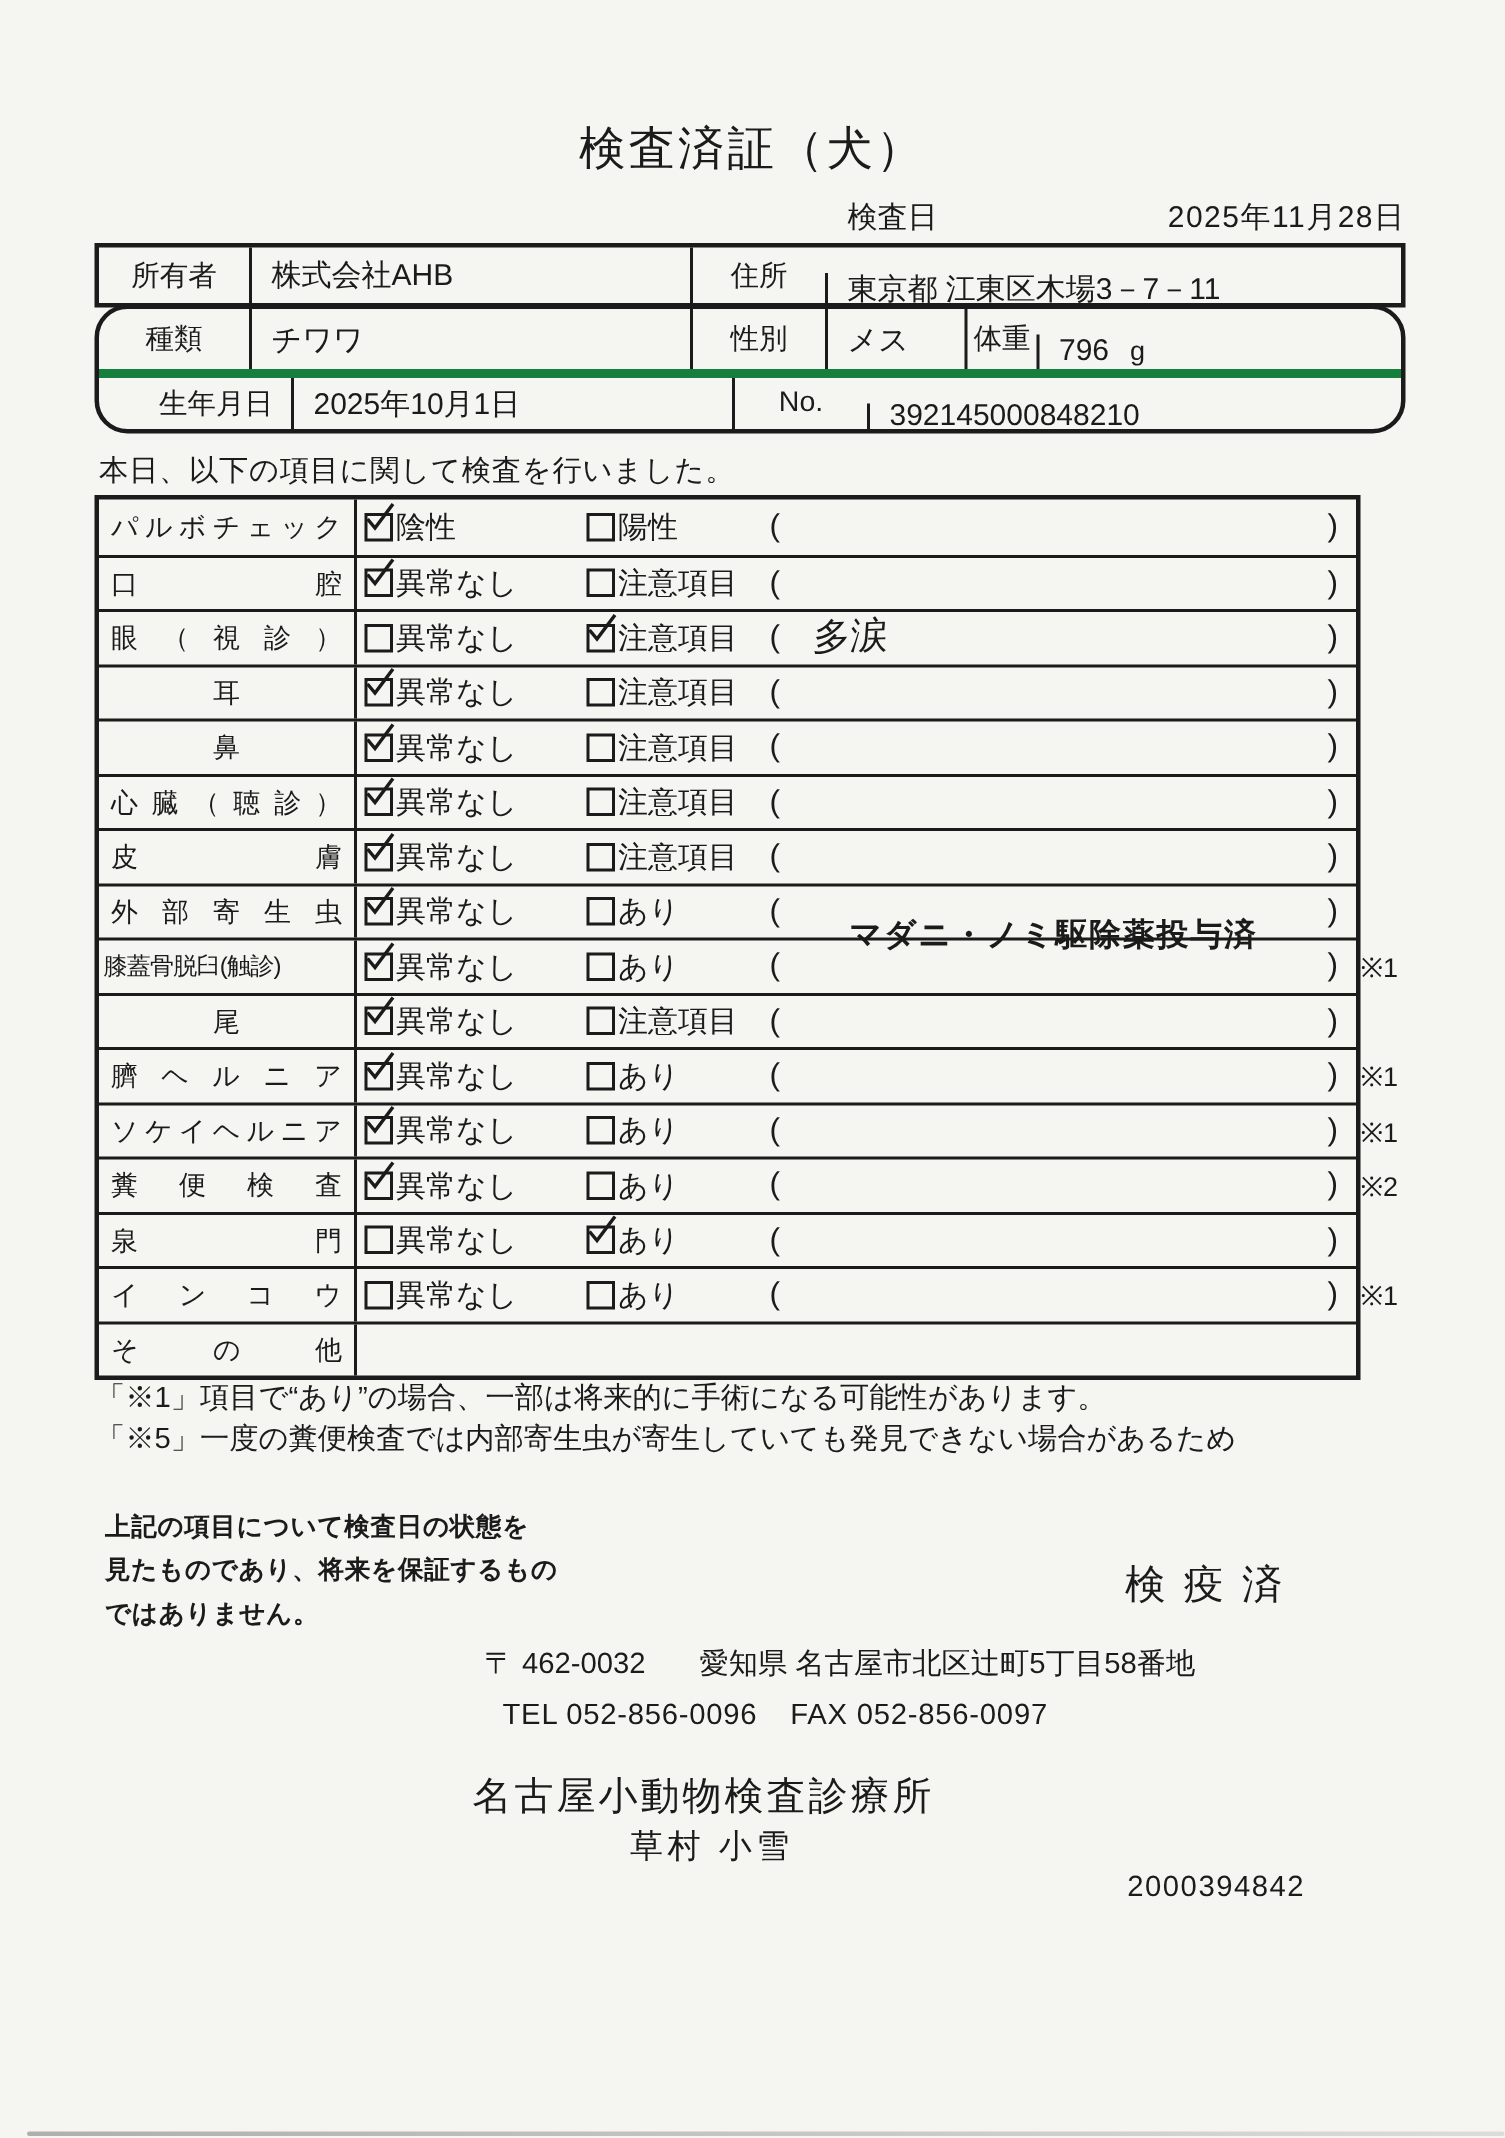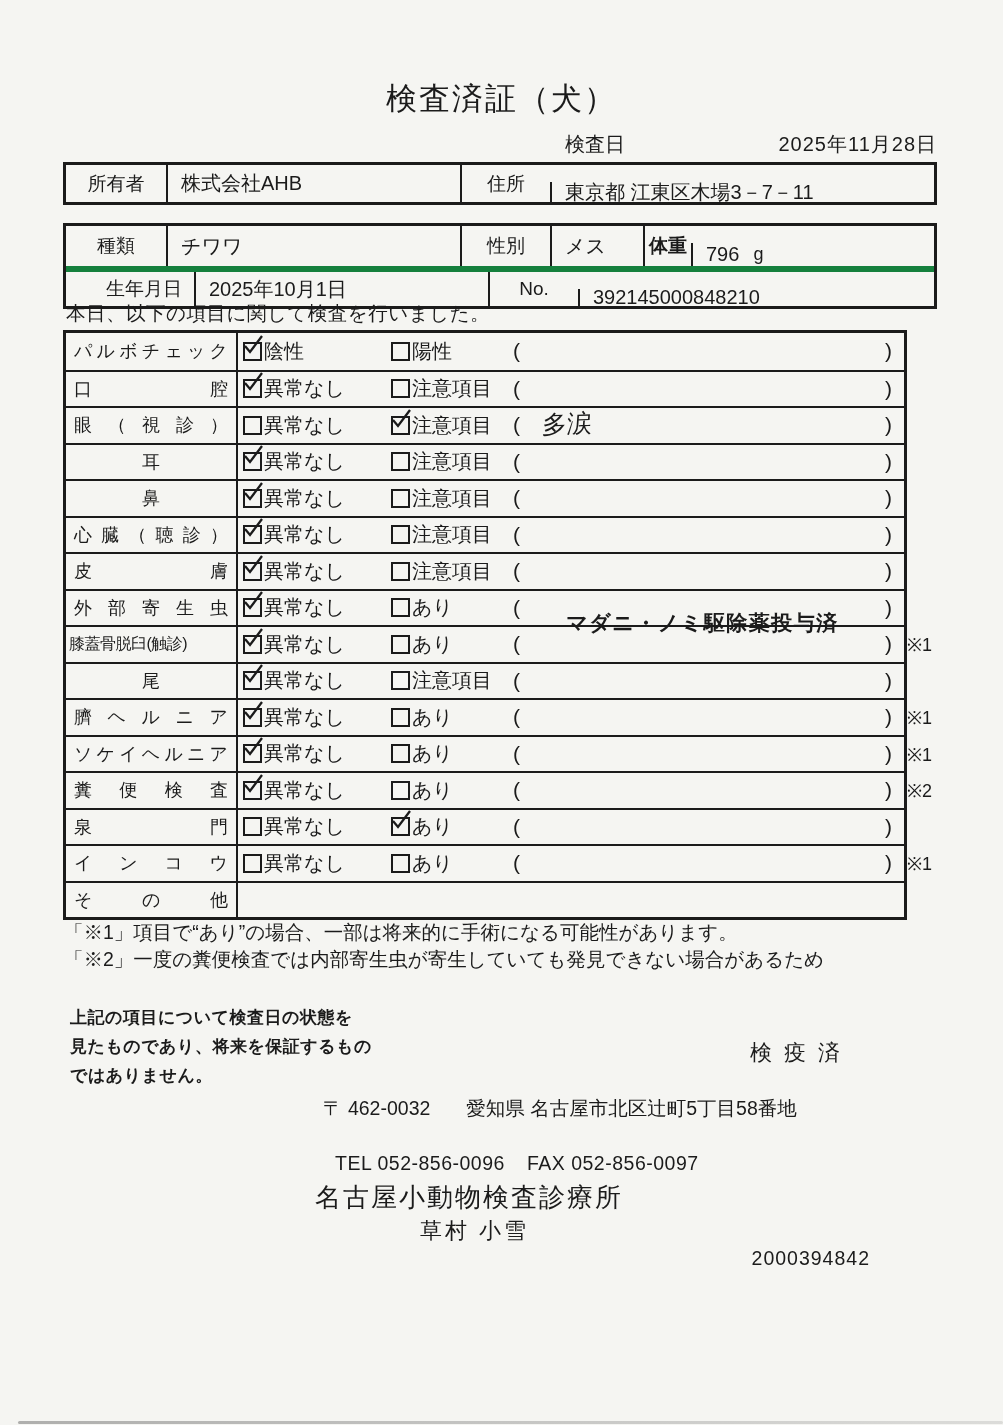--- a/index.html
+++ b/index.html
@@ -36,21 +36,21 @@
     display:flex; align-items:center; box-sizing:border-box;
     font-size:20px; overflow:hidden;
   }
   .cell + .cell { border-left:2px solid #1b1b1b; }
   .cell.hd { justify-content:center; font-size:19px; }
   .cell.val { padding-left:13px; }
   .w-label { width:100px; flex:none; }
   .w-val1  { width:294px; flex:none; }
   .w-lab2  { width:90px; flex:none; }
   .w-sex   { width:93px; flex:none; }
-  .w-wlab  { width:48px; flex:none;font-weight:bold; }
+  .w-wlab  { width:48px; flex:none; }
   .w-rest  { flex:1;margin-top:17px; }
   .weight-cell { justify-content:flex-start; padding-right:28px; gap:14px; }
   .weight-cell .unit { font-size:18px; }
 
   .intro { position:absolute; top:300px; left:66px; font-size:19.5px; letter-spacing:0.5px; }
 
   .itable {
     position:absolute; top:330px; left:63px; width:844px;
     border:3px solid #1b1b1b; box-sizing:border-box;
   }
@@ -93,29 +93,29 @@
 
   .footnotes { position:absolute; top:919px; left:64px; font-size:19.5px; line-height:27px; }
   .footnotes .indent { padding-left:56px; }
 
   .disclaimer {
     position:absolute; top:1003px; left:70px;
     font-size:17px; font-weight:bold; line-height:29px; letter-spacing:0.5px;
   }
   .stamp {
     position:absolute; top:1038px; left:750px;
-    font-size:22px; letter-spacing:12px; font-weight:500; white-space:nowrap;
+    font-size:27px; letter-spacing:12px; font-weight:500; white-space:nowrap;
   }
   .addr-line {
     position:absolute; top:1095px; left:323px;
     font-size:19.5px; display:flex; gap:36px; white-space:nowrap;
   }
   .tel-line {
     position:absolute; top:1132px; left:335px;
-    font-size:19.5px; letter-spacing:0.5px; display:flex; gap:22px; white-space:nowrap;margin-top:20px;
+    font-size:19.5px; letter-spacing:0.5px; display:flex; gap:22px; white-space:nowrap;
   }
   .clinic-name { position:absolute; top:1180px; left:315px; font-size:26px; letter-spacing:2px; }
   .vet-name   { position:absolute; top:1216px; left:420px; font-size:22px; letter-spacing:3px; }
   .serial     { position:absolute; top:1247px; left:0; width:870px; text-align:right; font-size:19.5px; letter-spacing:1px; }
 
   .bottom-edge {
     position:absolute; bottom:1px; left:18px; right:0; height:3px;
     background:linear-gradient(to right, rgba(90,90,90,.45), rgba(130,130,130,.22));
     border-radius:2px;
   }
@@ -134,21 +134,21 @@
 
   <div class="tbl t1" style="top:162px;">
     <div class="trow">
       <div class="cell hd w-label">所有者</div>
       <div class="cell val w-val1">株式会社AHB</div>
       <div class="cell hd w-lab2">住所</div>
       <div class="cell val w-rest">東京都 江東区木場3－7－11</div>
     </div>
   </div>
 
-  <div class="tbl t2" style="top:223px;">
+  <div class="tbl t2" style="top:203px;border-radius:22px;">
     <div class="trow">
       <div class="cell hd w-label">種類</div>
       <div class="cell val w-val1">チワワ</div>
       <div class="cell hd w-lab2">性別</div>
       <div class="cell val w-sex">メス</div>
       <div class="cell hd w-wlab">体重</div>
       <div class="cell val w-rest weight-cell">
         <span>796</span>
         <span class="unit">g</span>
       </div>
@@ -530,21 +530,21 @@
           <span>そ</span>
           <span>の</span>
           <span>他</span>
         </div>
         <div class="icontent"></div>
       </div>
     </div>
 
   <div class="footnotes">
     <div>「※1」項目で“あり”の場合、一部は将来的に手術になる可能性があります。</div>
-    <div>「※2」一度の糞便検査では内部寄生虫が寄生していても発見できない場合があるため</div>
+    <div>「※5」一度の糞便検査では内部寄生虫が寄生していても発見できない場合があるため</div>
   </div>
 
   <div class="disclaimer">
     <div>上記の項目について検査日の状態を</div>
     <div>見たものであり、将来を保証するもの</div>
     <div>ではありません。</div>
   </div>
 
   <div class="stamp">検疫済</div>
 

